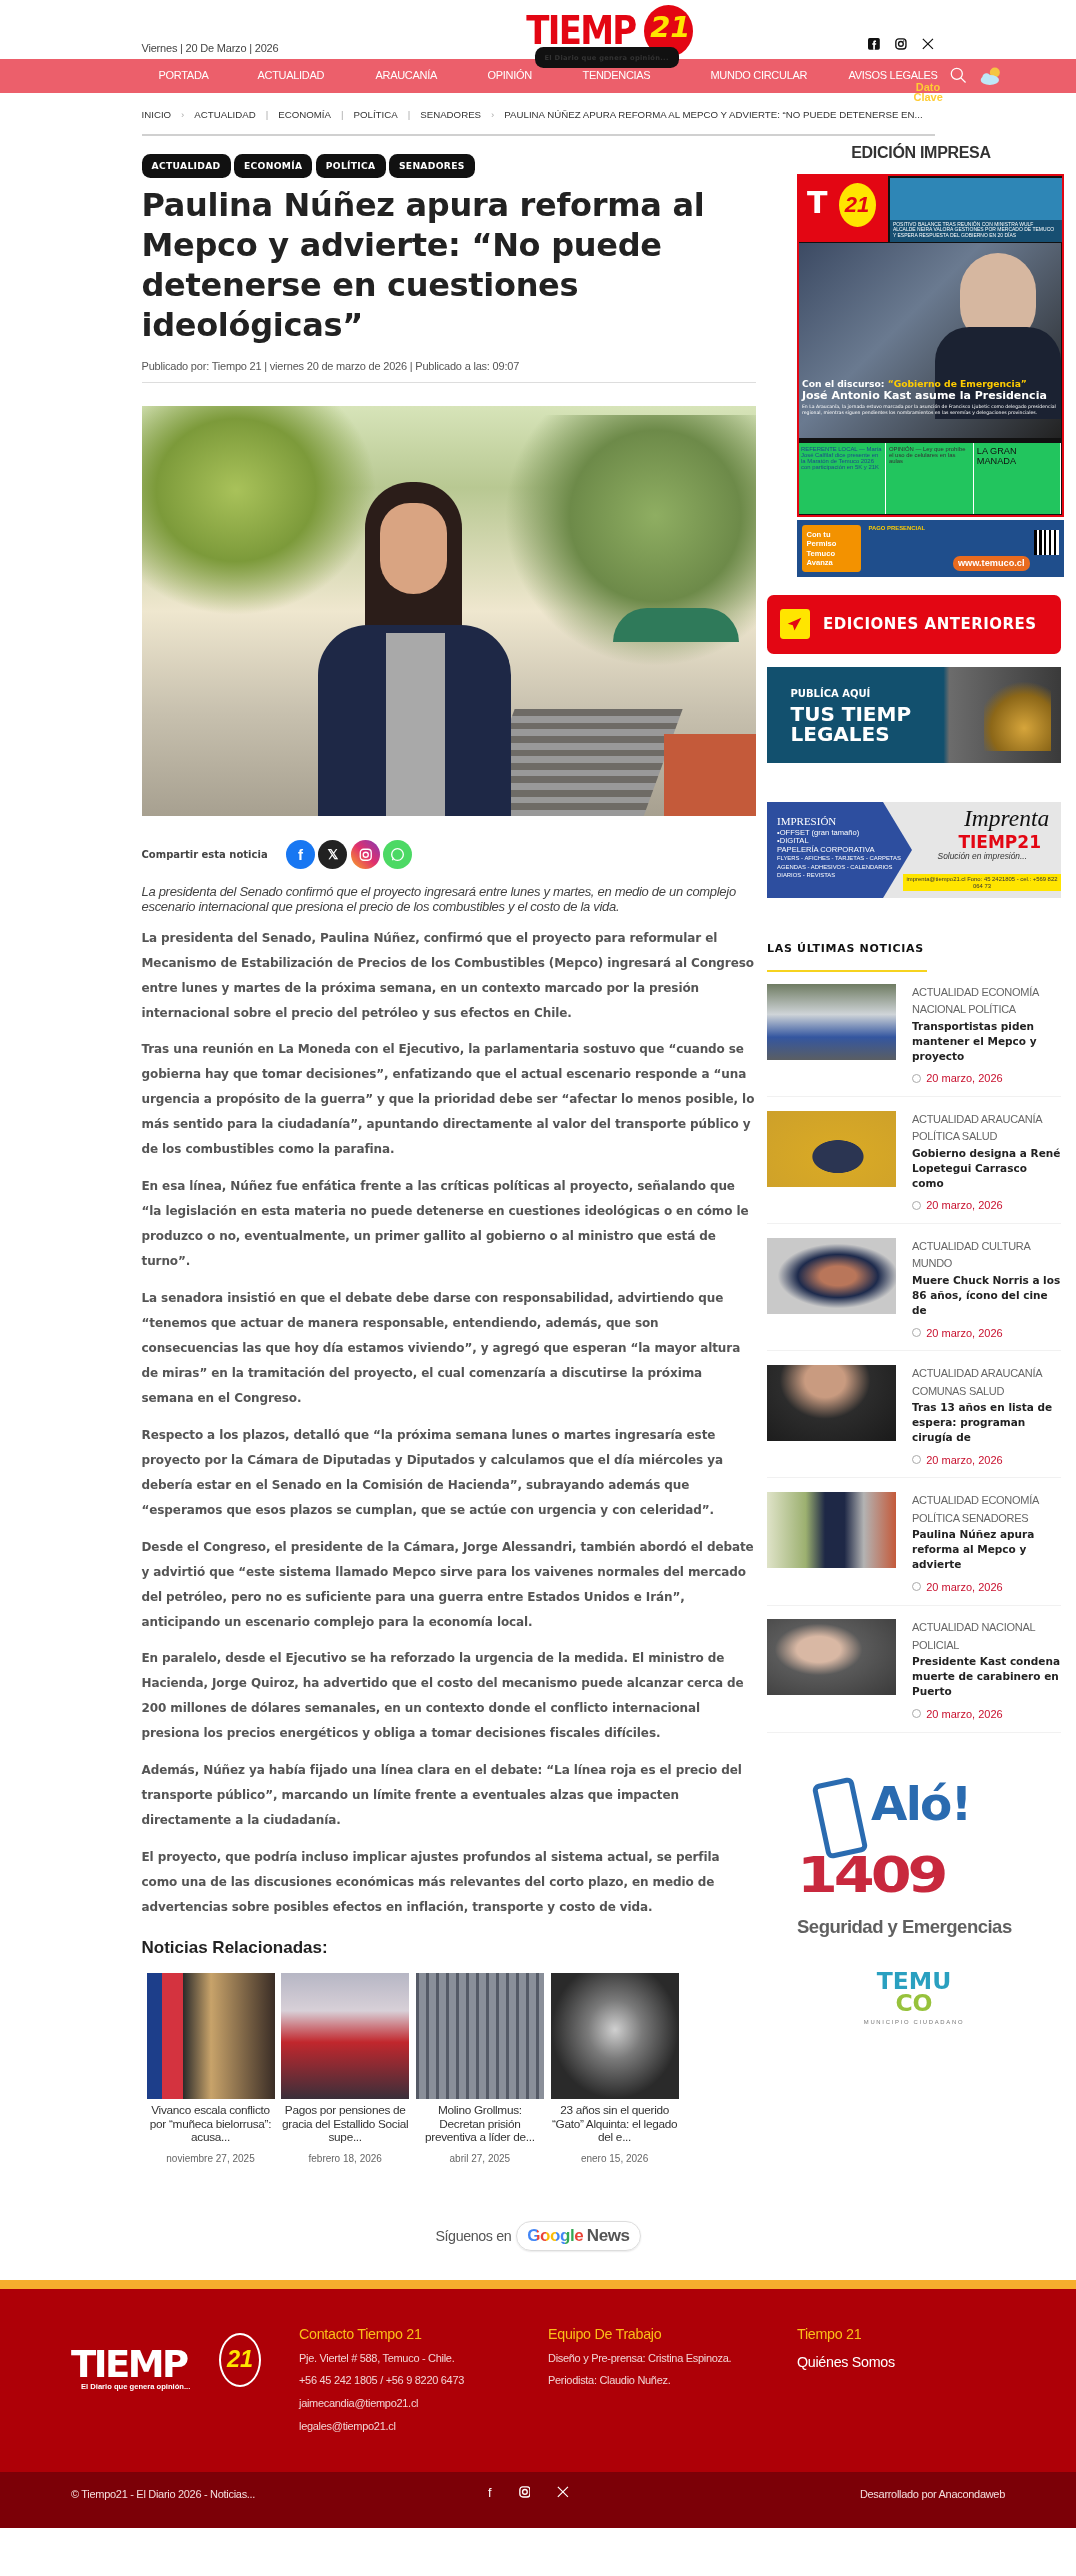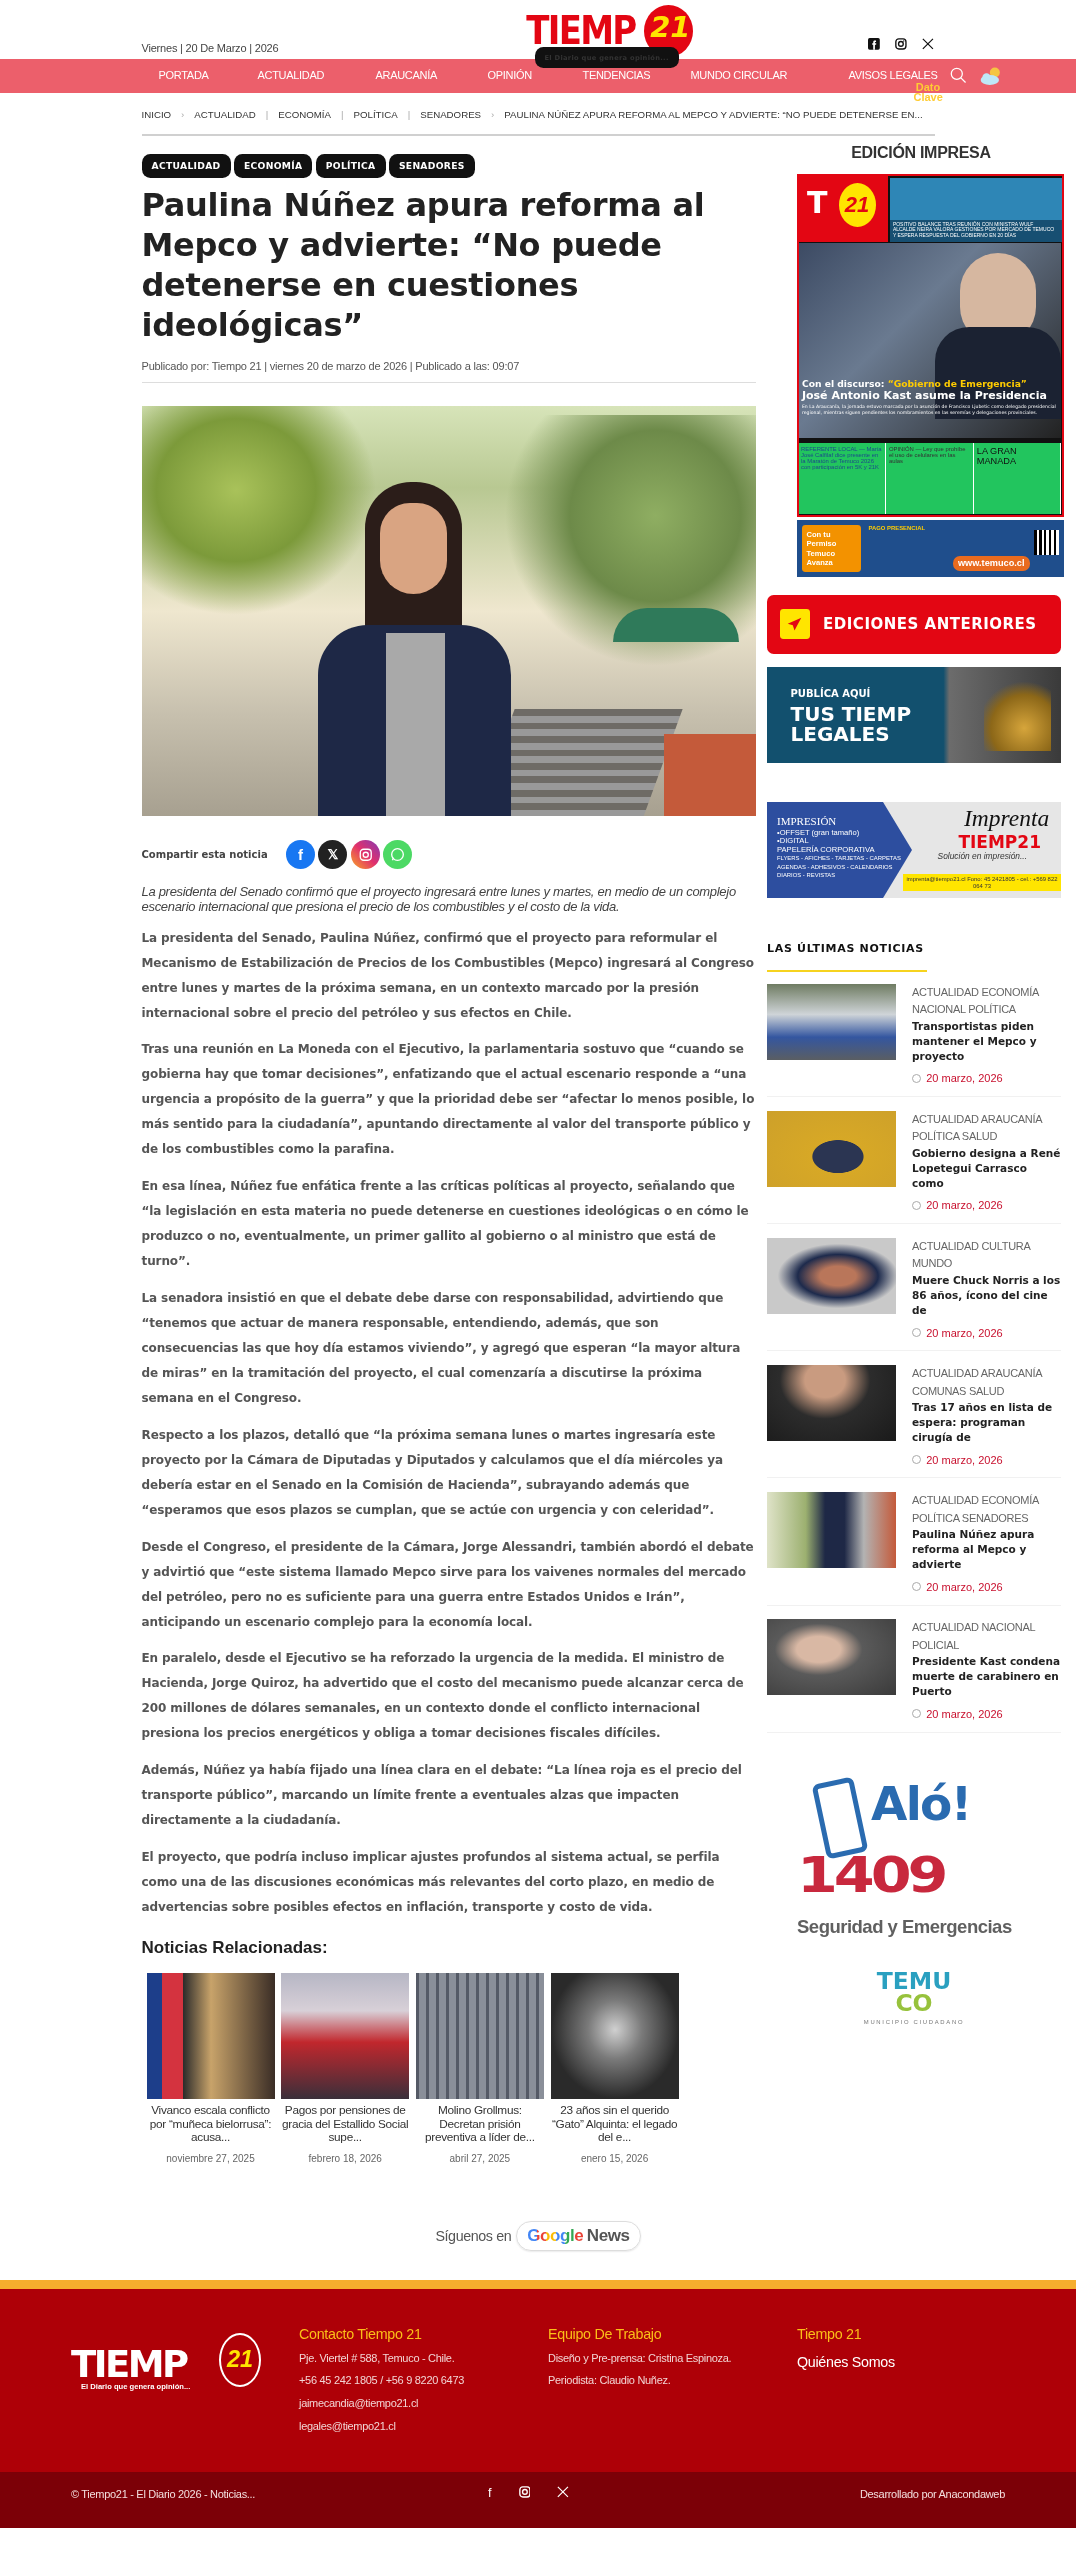--- a/index.html
+++ b/index.html
@@ -173,21 +173,21 @@
   </div>
 </div>
 
 <div class="nav">
   <div class="inner">
     <a class="navitem" style="left:88px">PORTADA</a>
     <a class="navitem" style="left:187px">ACTUALIDAD</a>
     <a class="navitem" style="left:305px">ARAUCANÍA</a>
     <a class="navitem" style="left:417px">OPINIÓN</a>
     <a class="navitem" style="left:512px">TENDENCIAS</a>
-    <a class="navitem" style="left:620px">MUNDO CIRCULAR</a>
+    <a class="navitem" style="left:640px">MUNDO CIRCULAR</a>
     <a class="navitem" style="left:778px">AVISOS LEGALES</a>
     <span class="dato" style="left:843px;width:29px">Dato Clave</span>
     <span class="searchic" style="left:879px"><svg width="17" height="17" viewBox="0 0 20 20">
           <circle cx="8" cy="8" r="6.5" fill="none" stroke="#fff" stroke-width="1.5"></circle>
           <path d="M12.8 12.8l5.5 5.5" stroke="#fff" stroke-width="1.5"></path>
         </svg></span>
     <span class="weather" style="left:908px"><svg width="25" height="23.5" viewBox="0 0 30 28">
           <circle cx="19" cy="10" r="6" fill="#f5c542"></circle>
           <ellipse cx="13" cy="19" rx="11" ry="6" fill="#bfe7f7"></ellipse>
           <ellipse cx="9" cy="16" rx="5" ry="5" fill="#bfe7f7"></ellipse>
@@ -389,21 +389,21 @@
             <div class="ult-d">
               <span class="clk"></span>
               <span>20 marzo, 2026</span>
             </div>
           </div>
       </div>
       <div class="ult-item">
         <div class="ult-img" style="background:radial-gradient(ellipse at 45% 20%,#c99b80 0%,#c99b80 20%,#2c2c2c 45%,#1a1a1a 100%)"></div>
         <div class="ult-txt">
             <div class="ult-cat">ACTUALIDAD ARAUCANÍA COMUNAS SALUD</div>
-            <div class="ult-t">Tras 17 años en lista de espera: programan cirugía de</div>
+            <div class="ult-t">Tras 13 años en lista de espera: programan cirugía de</div>
             <div class="ult-d">
               <span class="clk"></span>
               <span>20 marzo, 2026</span>
             </div>
           </div>
       </div>
       <div class="ult-item">
         <div class="ult-img" style="background:linear-gradient(90deg,#dfe3c8 0%,#9cb070 30%,#1e2846 45%,#1e2846 60%,#b3b3b3 75%,#c45a3a 100%)"></div>
         <div class="ult-txt">
             <div class="ult-cat">ACTUALIDAD ECONOMÍA POLÍTICA SENADORES</div>

